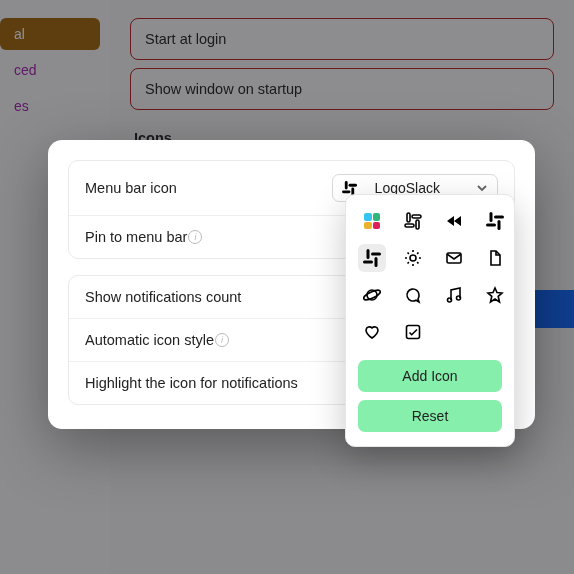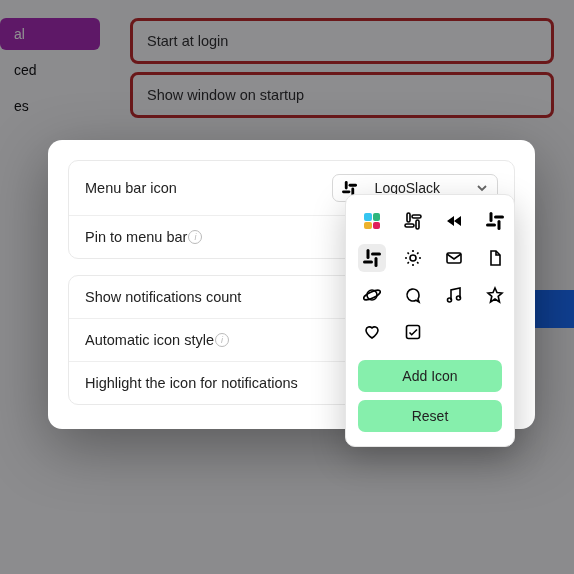--- a/index.html
+++ b/index.html
@@ -1,21 +1,21 @@
 <!DOCTYPE html>
 <html><head>
   <meta charset="utf-8">
   <style>
     * { margin: 0; padding: 0; box-sizing: border-box; font-family: -apple-system, BlinkMacSystemFont, "Segoe UI", Helvetica, Arial, sans-serif; }
     body { width: 574px; height: 574px; background: #f0f0f0; overflow: hidden; position: relative; }
     .hidden-sidebar { position: absolute; left: 0; top: 0; width: 110px; height: 100%; background: #fafafa; padding-top: 18px; }
-    .hidden-sidebar .item { font-size: 14px; padding: 8px 14px; color: #000000; width: 100px; border-radius: 6px; margin-bottom: 4px; margin-left: 0; cursor: pointer; text-align: left; }
-    .hidden-sidebar .item.active { background: #a21caf; color: #fff; }
+    .hidden-sidebar .item { font-size: 14px; padding: 8px 14px; color: #a21caf; width: 100px; border-radius: 6px; margin-bottom: 4px; margin-left: 0; cursor: pointer; text-align: left; }
+    .hidden-sidebar .item.active { background: #a16207; color: #fff; }
     .bg-main { position: absolute; left: 110px; top: 0; right: 0; height: 100%; background: #f7f7f7; padding: 18px 20px; }
-    .bg-row { background: #fbfbfb; border: 3px solid #b91c1c; border-radius: 8px; padding: 12px 14px; font-size: 14.5px; color: #222; margin-bottom: 8px; }
+    .bg-row { background: #fbfbfb; border: 1px solid #b91c1c; border-radius: 8px; padding: 12px 14px; font-size: 14.5px; color: #222; margin-bottom: 8px; }
     .bg-row.borderless { border: none; background: transparent; padding-left: 4px; font-weight: 700; }
     .bg-button-strip { position: absolute; right: 0; top: 290px; width: 70px; height: 38px; background: #0a66ff; border-radius: 6px 0 0 6px; }
     .bg-button-strip2 { position: absolute; right: 55px; top: 386px; width: 30px; height: 34px; background: #4f8fff; border-radius: 8px; }
     .dim-overlay { position: absolute; left: 0; top: 0; right: 0; bottom: 0; background: rgba(20,20,25,0.48); }
     .modal { position: absolute; left: 48px; top: 140px; width: 487px; background: #fff; border-radius: 14px; box-shadow: 0 18px 60px rgba(0,0,0,0.35); padding: 20px 20px 8px; }
     .panel { border: 1px solid #e9e9e9; border-radius: 10px; margin-bottom: 16px; overflow: visible; background: #fff; }
     .row { display: flex; justify-content: space-between; align-items: center; padding: 13px 16px; font-size: 14.5px; color: #222; border-bottom: 1px solid #eee; }
     .row:last-child { border-bottom: none; }
     .row .label-with-info { display: flex; align-items: center; gap: 1px; }
     .info-icon { width: 14px; height: 14px; border: 1.2px solid #bababa; border-radius: 50%; display: flex; align-items: center; justify-content: center; font-size: 9px; color: #bababa; font-style: italic; }

